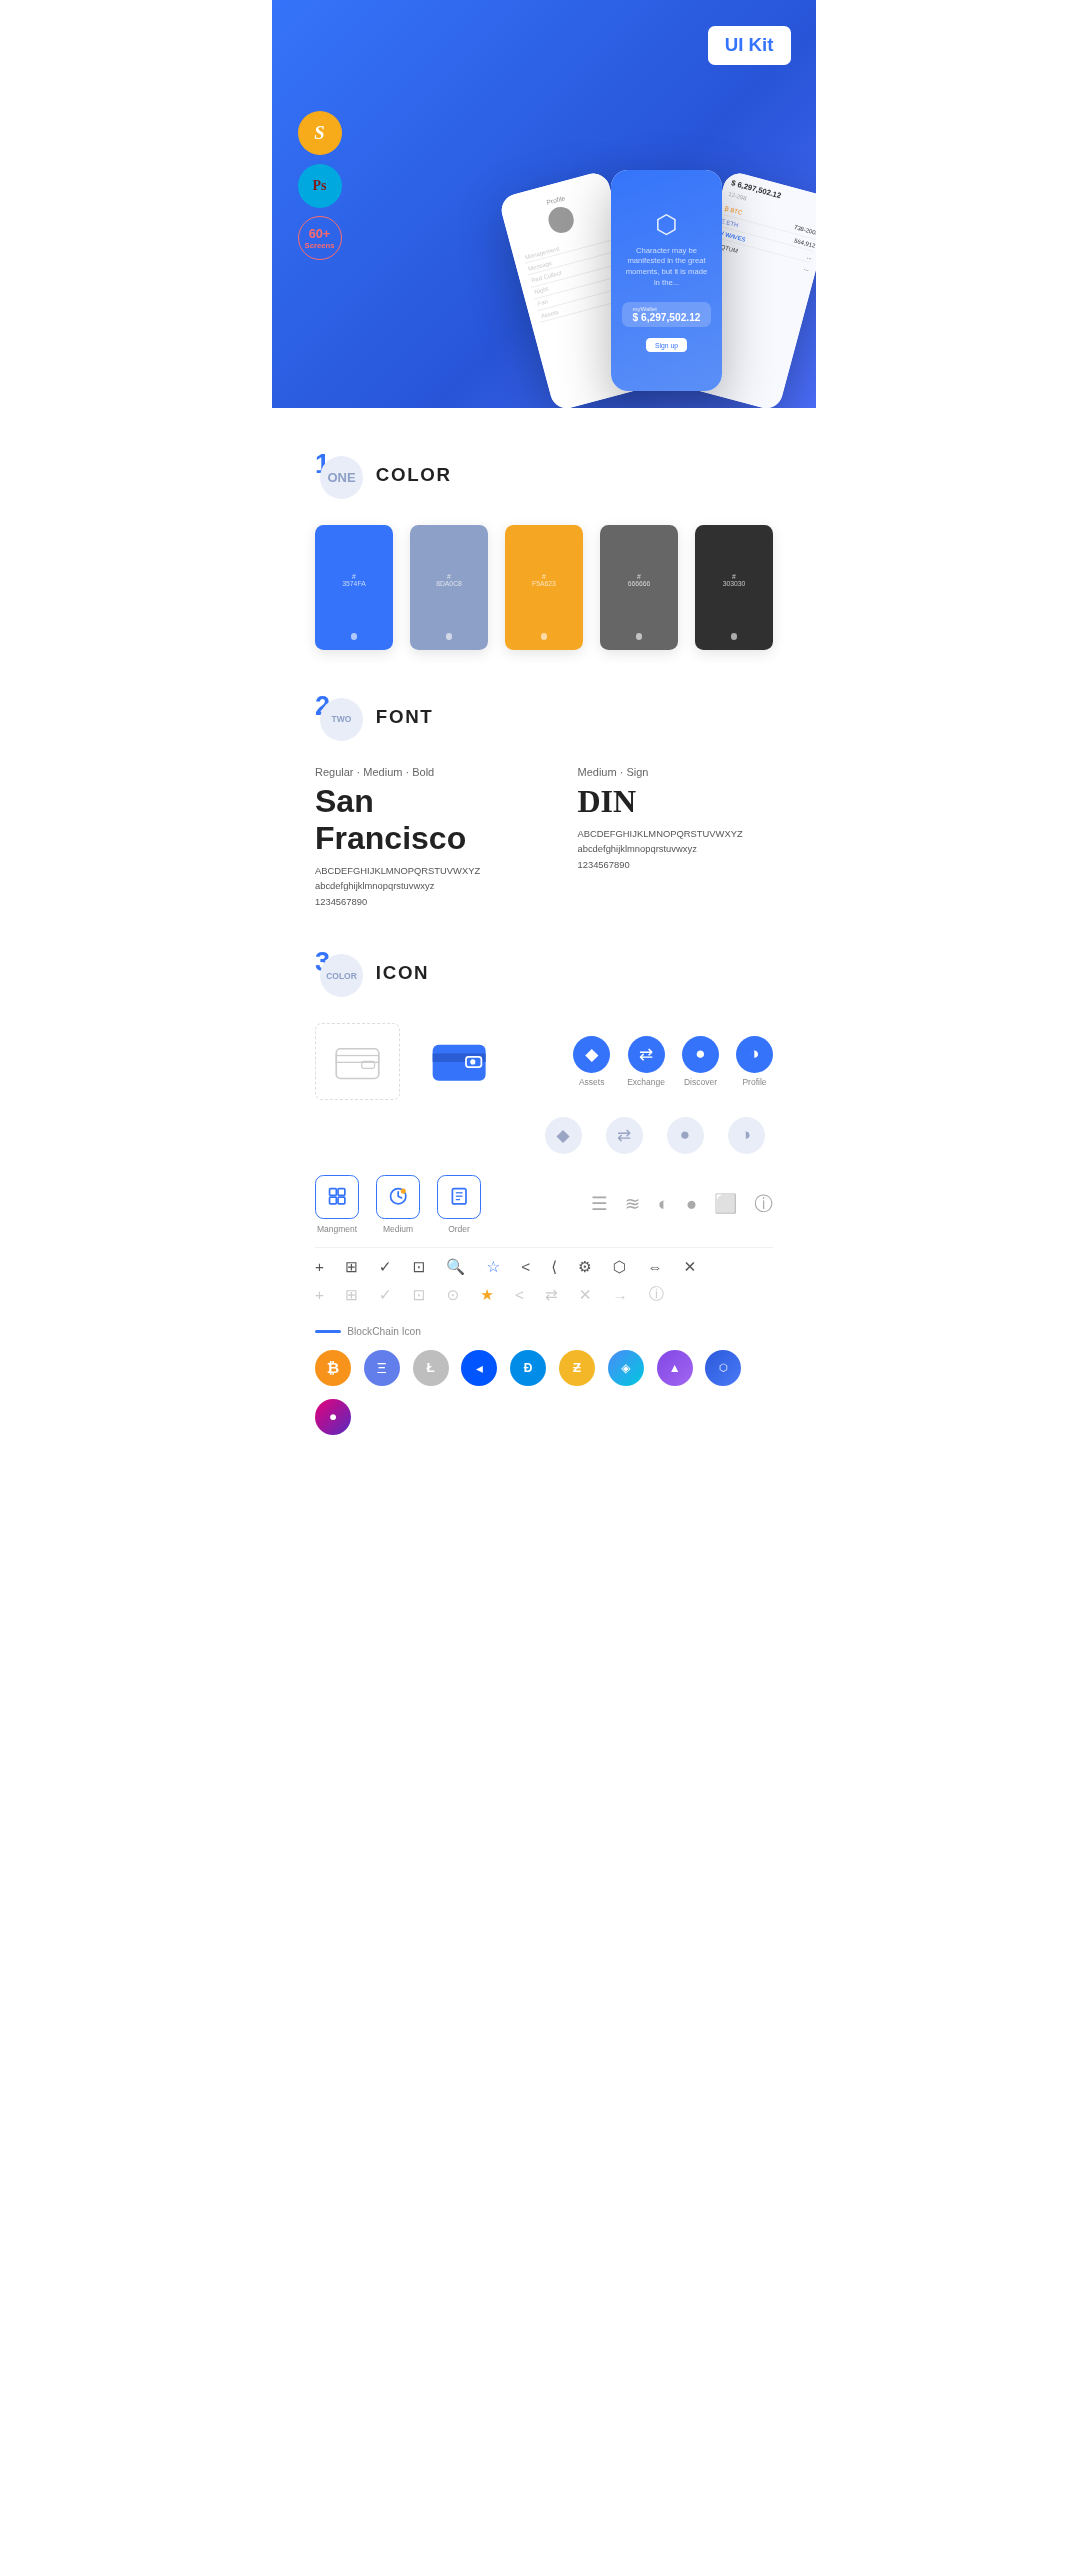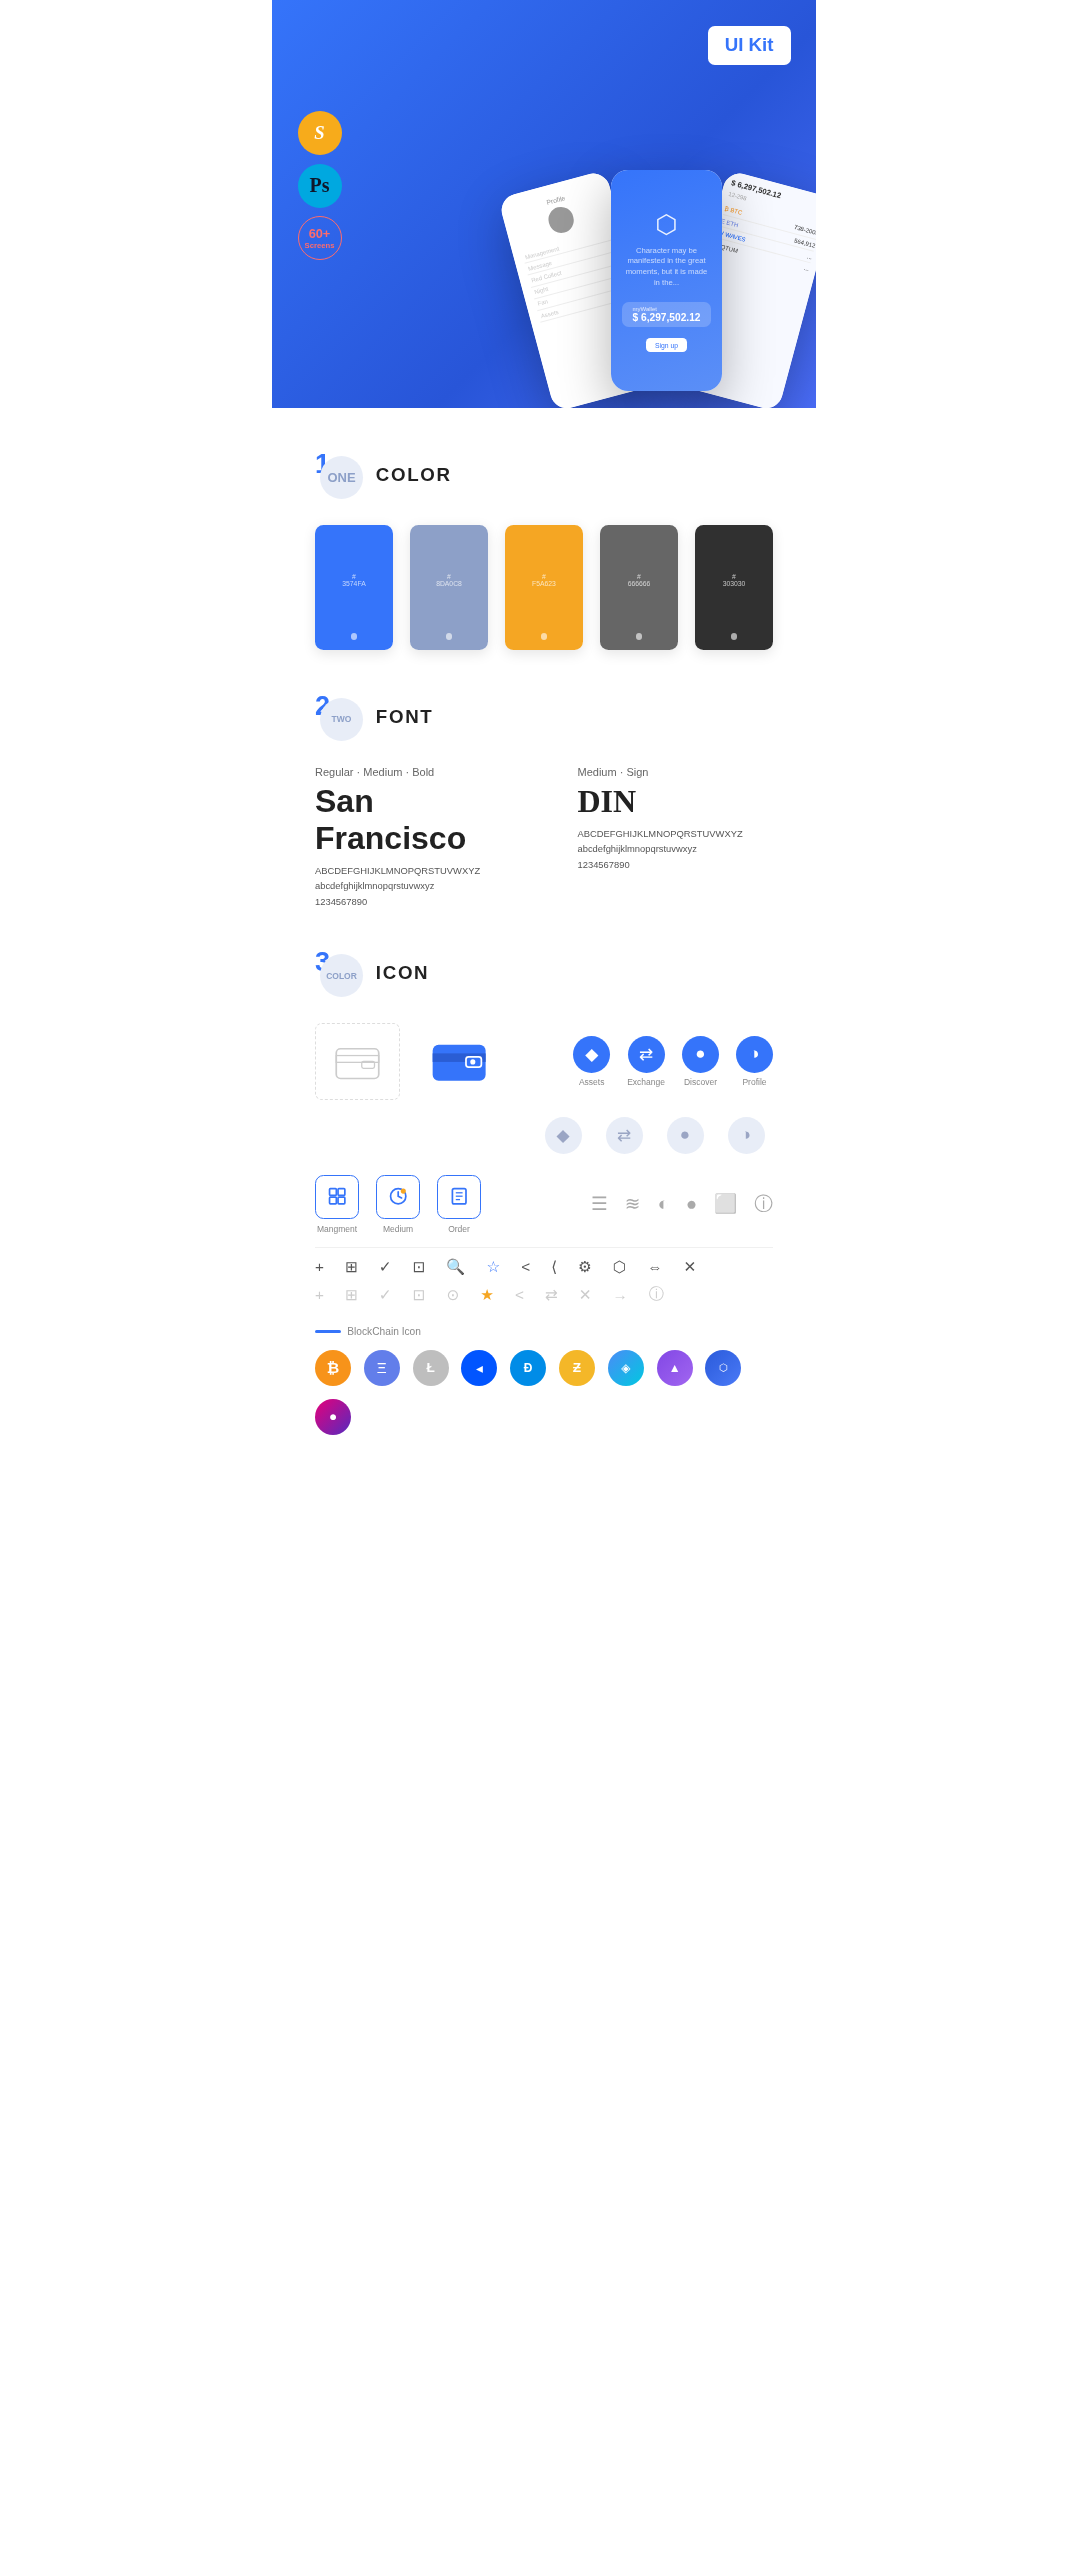--- a/index.html
+++ b/index.html
@@ -161,21 +161,21 @@
     .coin-eth { background: #627EEA; }
     .coin-ltc { background: #BEBEBE; }
     .coin-waves { background: #0155FF; }
     .coin-dash { background: #008CE7; }
     .coin-zcash { background: #F4B728; }
 
     .divider { height: 0.9px; background: #f0f0f0; margin: 8.5px 0; }
 
     
     .sketch-s { color: #fff; font-size: 18.7px; font-weight: 900; font-family: serif; font-style: italic; }
-    .ps-s { color: #0f172a; font-size: 20px; font-weight: 900; font-family: serif; }
+    .ps-s { color: #7f1d1d; font-size: 14px; font-weight: 900; font-family: serif; }
   </style>
 </head>
 <body>
 
 <div class="hero">
   <div class="ui-kit-badge">UI Kit</div>
 
   <div class="hero-badges">
     <div class="badge-circle badge-sketch">
       <span class="sketch-s">S</span>

